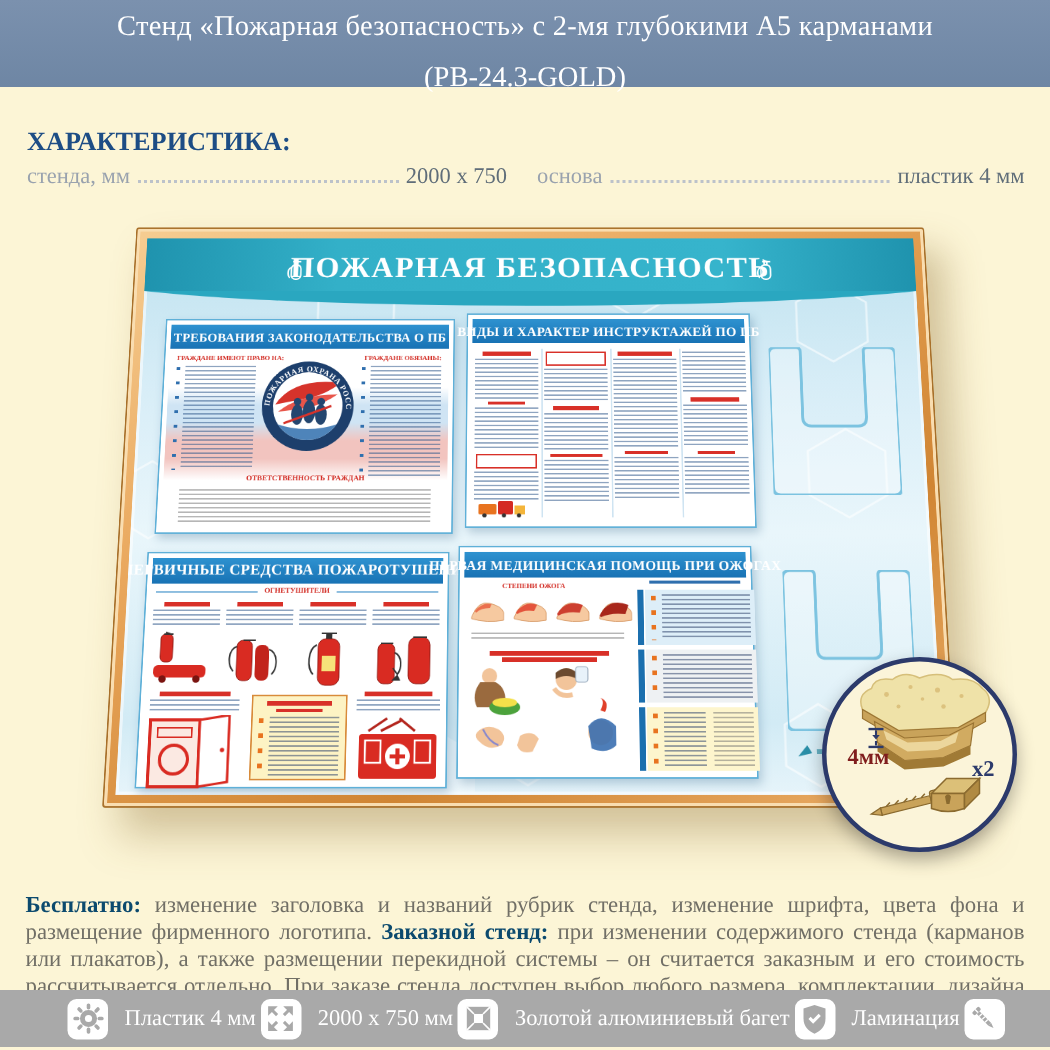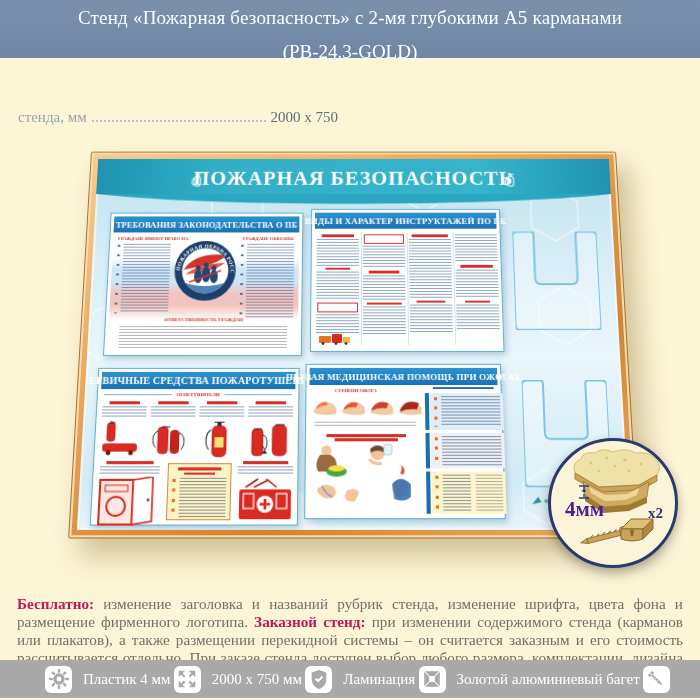--- a/index.html
+++ b/index.html
@@ -81,52 +81,58 @@
   .secstrip{position:absolute;left:-5px;top:0;bottom:0;width:4px;background:#1b6fae;}
 
   
   .pocket{position:absolute;}
 
   
   .inset{position:absolute;left:548px;top:438px;width:124px;height:124px;border-radius:50%;
     background:radial-gradient(circle at 40% 30%,#fdfaе8 0,#fbf4d9 60%,#f3e9c4 100%);
     background-color:#fbf4d9;
     border:3px solid #2c3a6b;box-shadow:0 5px 12px rgba(0,0,0,.3);z-index:9;}
-  .inset-th{position:absolute;left:14px;top:56px;font-size:21px;font-weight:bold;color:#4c1d95;}
+  .inset-th{position:absolute;left:14px;top:56px;font-size:15px;font-weight:bold;color:#7f1d1d;}
   .inset-qty{position:absolute;left:97px;top:64px;font-size:15px;font-weight:bold;color:#2c3a6b;}
 
   
   .note{position:absolute;left:17px;top:580px;width:666px;font-size:15.2px;line-height:18px;
     color:#716f66;text-align:justify;}
-  .note b{color:#be185d;}
+  .note b{color:#0c4a6e;}
 
   
   .feature-bar{position:absolute;left:0;top:660px;width:700px;height:38px;background:#a9a9a9;
     display:flex;align-items:center;justify-content:space-between;
     padding:0 30px 0 45px;box-sizing:border-box;}
   .feat{display:flex;align-items:center;gap:11px;}
   .feat-icon{width:27px;height:27px;background:#fff;border-radius:6px;
     display:grid;place-items:center;flex:0 0 auto;}
   .feat-label{color:#fff;font-size:15px;white-space:nowrap;}
 </style>
 </head>
 <body>
 
 <div class="page">
 
   <header class="top-header">
     <div class="l1">Стенд «Пожарная безопасность» с 2-мя глубокими А5 карманами</div>
     <div class="l2">(PB-24.3-GOLD)</div>
   </header>
 
+  <div class="chars-heading">ХАРАКТЕРИСТИКА:</div>
   <div class="spec-row">
     <div class="spec-cell c1">
       <span>стенда, мм</span>
       <span class="leader"></span>
       <span class="spec-value">2000 x 750</span>
+    </div>
+    <div class="spec-cell c2">
+      <span>основа</span>
+      <span class="leader"></span>
+      <span class="spec-value">пластик 4 мм</span>
     </div>
   </div>
 
   <div class="stand">
     <div class="frame"></div>
     <div class="face">
 
       <svg class="hexes" width="531" height="374" viewBox="0 0 531 374">
         <g fill="none" stroke="rgba(255,255,255,.55)" stroke-width="1.5">
           <path d="M120 28 l26 -15 26 15 v30 l-26 15 -26 -15 Z"></path>
@@ -471,35 +477,35 @@
             <polygon points="3,21 10,21 3,14"></polygon>
             <polygon points="21,21 14,21 21,14"></polygon>
           </g>
         </svg>
       </span>
       <span class="feat-label">2000 х 750 мм</span>
     </div>
     <div class="feat">
       <span class="feat-icon">
         <svg width="22" height="22" viewBox="0 0 24 24">
-          <path d="M12,2.2 L20,4.8 V12 C20,17.6 16.6,21.2 12,23 C7.4,21.2 4,17.6 4,12 V4.8 Z" fill="#a9a9a9"></path>
-          <polyline points="8.4,11.6 11,14.2 15.8,9.4" fill="none" stroke="#fff" stroke-width="2.3"></polyline>
+          <rect x="3.5" y="3.5" width="17" height="17" fill="#a9a9a9"></rect>
+          <rect x="8.7" y="8.7" width="6.6" height="6.6" fill="#fff"></rect>
+          <path d="M3.5,3.5 L8.7,8.7 M20.5,3.5 L15.3,8.7 M3.5,20.5 L8.7,15.3 M20.5,20.5 L15.3,15.3" stroke="#fff" stroke-width="1.2"></path>
         </svg>
       </span>
-      <span class="feat-label">Ламинация</span>
+      <span class="feat-label">Золотой алюминиевый багет</span>
     </div>
     <div class="feat">
       <span class="feat-icon">
         <svg width="22" height="22" viewBox="0 0 24 24">
-          <rect x="3.5" y="3.5" width="17" height="17" fill="#a9a9a9"></rect>
-          <rect x="8.7" y="8.7" width="6.6" height="6.6" fill="#fff"></rect>
-          <path d="M3.5,3.5 L8.7,8.7 M20.5,3.5 L15.3,8.7 M3.5,20.5 L8.7,15.3 M20.5,20.5 L15.3,15.3" stroke="#fff" stroke-width="1.2"></path>
+          <path d="M12,2.2 L20,4.8 V12 C20,17.6 16.6,21.2 12,23 C7.4,21.2 4,17.6 4,12 V4.8 Z" fill="#a9a9a9"></path>
+          <polyline points="8.4,11.6 11,14.2 15.8,9.4" fill="none" stroke="#fff" stroke-width="2.3"></polyline>
         </svg>
       </span>
-      <span class="feat-label">Золотой алюминиевый багет</span>
+      <span class="feat-label">Ламинация</span>
     </div>
     <div class="feat">
       <span class="feat-icon">
         <svg width="22" height="22" viewBox="0 0 24 24">
           <g transform="rotate(-45 12 12)" fill="#a9a9a9">
             <rect x="8.6" y="2.8" width="6.8" height="3" rx="1"></rect>
             <rect x="10.6" y="6" width="2.8" height="12"></rect>
             <polygon points="10.6,18 13.4,18 12,21.8"></polygon>
           </g>
           <g transform="rotate(-45 12 12)" stroke="#fff" stroke-width="1">

